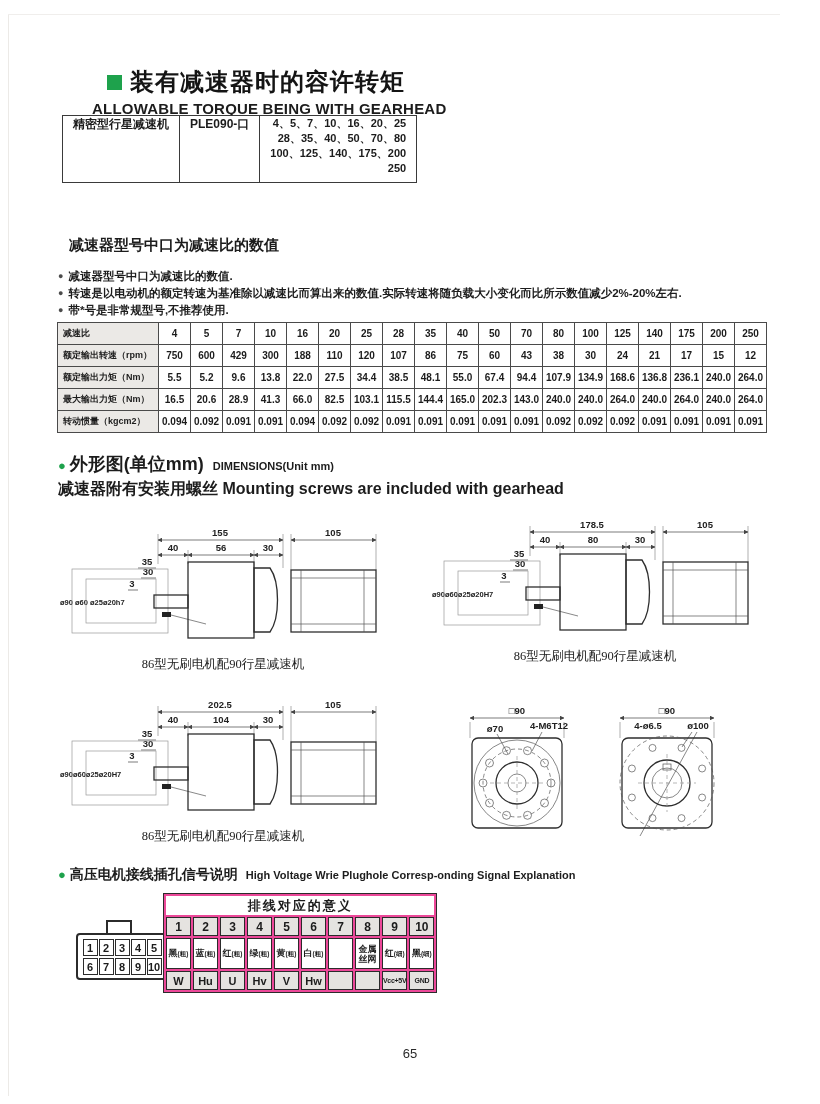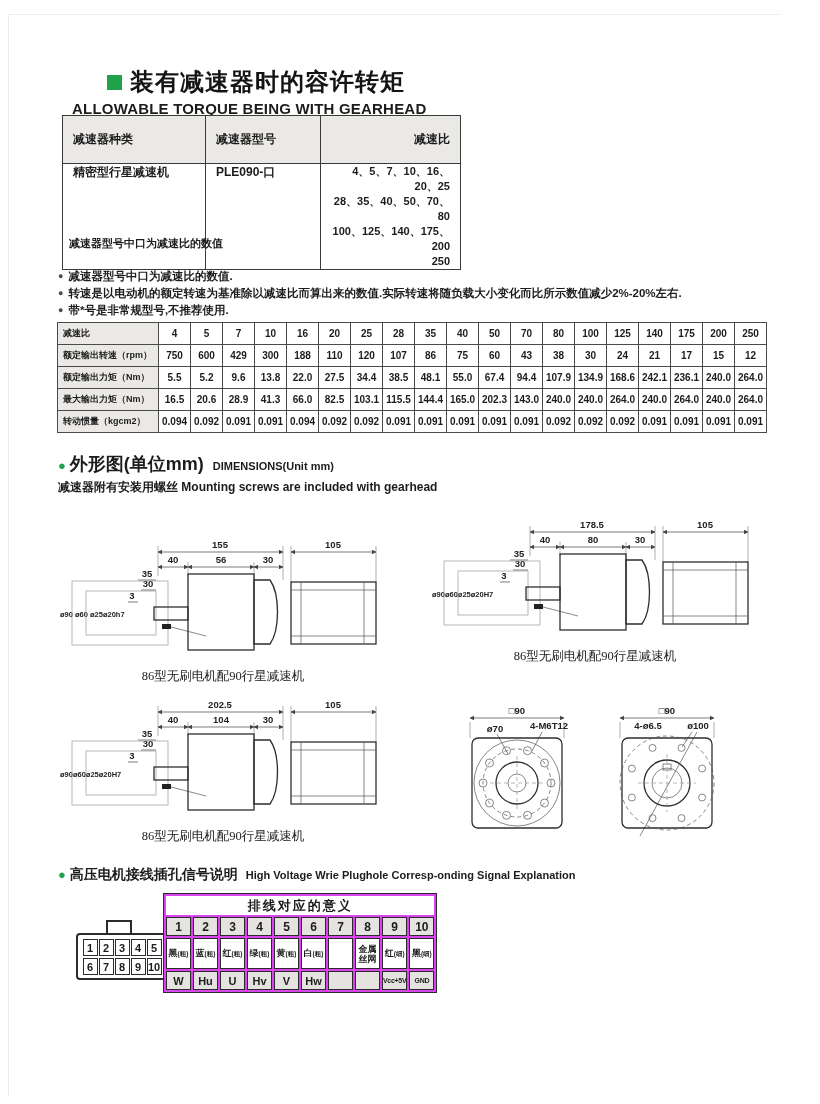--- a/index.html
+++ b/index.html
@@ -9,50 +9,50 @@
     font-family:"Liberation Sans","DejaVu Sans",sans-serif; color:#1c1c1c; overflow:hidden;
   }
   .edge-l { position:absolute; left:8px; top:14px; bottom:8px; width:1px; background:#eceae7; }
   .edge-t { position:absolute; left:8px; top:14px; right:40px; height:1px; background:#f0eeec; }
 
   
   .hdr { position:absolute; left:62px; top:66px; }
   .hdr-row { display:flex; align-items:center; gap:8px;padding-left:45px; }
   .green-sq { width:15px; height:15px; background:#1ea24c; }
   .title-cn { font-size:24px; font-weight:bold; letter-spacing:1px; color:#141414; }
-  .title-en { font-size:15px; font-weight:bold; margin-left:10px; margin-top:2px; letter-spacing:.2px; }
+  .title-en { font-size:15px; font-weight:bold; margin-left:30px; margin-top:2px; letter-spacing:.2px; }
 
   
   .t1 { position:absolute; left:62px; top:115px; border-collapse:collapse; }
   .t1 th, .t1 td { border:1px solid #3a3a3a; }
   .t1 { border:1.5px solid #3a3a3a; }
   .t1 th { background:#ebe9e6; height:48px; font-size:12px; text-align:left; padding:0 10px; font-weight:bold; }
   .t1 th.r { text-align:right; }
   .t1 td { height:67px; vertical-align:top; padding:0 10px; font-size:12px; font-weight:bold; background:#fff; }
   .t1 .c-type { width:143px; } .t1 .c-model { width:115px; } .t1 .c-ratio { width:140px; }
   .ratio-lines { text-align:right; font-size:11px; line-height:15px; font-weight:bold; }
-  .t1-foot { position:absolute; left:69px; top:236px; font-size:11px; font-weight:600; }
+  .t1-foot { position:absolute; left:69px; top:236px; font-size:15px; font-weight:600; }
 
   
   .notes { position:absolute; left:58px; top:268px; width:710px; }
   .note { font-size:11.5px; font-weight:600; line-height:17px; display:flex; gap:5px; }
   .note .bul { color:#4c4c4c; font-size:9px; line-height:17px; }
 
   
   .spec { position:absolute; left:57px; top:322px; border-collapse:collapse; border:1.5px solid #3a3a3a; }
   .spec td { border:1px solid #4a4a4a; height:22px; text-align:center; font-size:10px; font-weight:700; background:#fff; width:32px; }
   .spec td.lbl { width:101px; background:#ebe9e6; text-align:left; padding-left:5px; font-size:9px; font-weight:700; }
 
   
   .sec { position:absolute; }
   .sec .l1 { display:flex; align-items:baseline; gap:4px; }
   .gdot { color:#1ea24c; font-size:13px; }
   .sec-cn-big { font-size:18px; font-weight:bold; }
   .sec-en { font-size:11px; font-weight:bold; margin-left:5px; }
-  .sec .l2 { margin-top:3px; font-size:12px; font-weight:bold; }
+  .sec .l2 { margin-top:3px; font-size:16px; font-weight:bold; }
   .sec .l2 .en { font-weight:bold; }
 
   
   .dwg { position:absolute; }
   .dwg svg { display:block; }
   .cap { text-align:center; font-size:12.5px; margin-top:8px; font-family:"Liberation Serif","DejaVu Serif",serif; color:#222; }
   .dim { stroke:#444; stroke-width:.7; }
   .ext { stroke:#7a7a7a; stroke-width:.6; }
   .bodyln { stroke:#2e2e2e; stroke-width:1.3; fill:none; }
   .thin { stroke:#999; stroke-width:.7; fill:none; }
@@ -65,21 +65,21 @@
   .plughdr { position:absolute; left:58px; top:866px; display:flex; align-items:baseline; gap:4px; }
   .plughdr .cn { font-size:14px; font-weight:bold; }
   .plughdr .en { font-size:11px; font-weight:bold; margin-left:4px; }
 
   .conn { position:absolute; left:76px; top:920px; width:92px; }
   .conn-tab { width:26px; height:15px; border:2.5px solid #2b2b2b; background:#fff; margin-left:30px; position:relative; z-index:2; }
   .conn-body { width:92px; border:2.5px solid #2b2b2b; border-radius:4px; background:#fff; padding:4px 2px 3px; margin-top:-2px; display:flex; flex-direction:column; gap:2px; align-items:center; }
   .conn-row { display:flex; gap:1px; }
   .conn-row div { width:15px; height:17px; border:1.8px solid #2b2b2b; font-size:11px; font-weight:bold; display:flex; align-items:center; justify-content:center; }
 
-  .plugtbl { position:absolute; left:163px; top:893px; border-collapse:separate; border-spacing:2px; border:1.5px solid #2b2b2b; background:#d946ef; }
+  .plugtbl { position:absolute; left:163px; top:893px; border-collapse:separate; border-spacing:2px; border:1.5px solid #2b2b2b; background:#ec4899; }
   .plugtbl td { border:1px solid #2b2b2b; width:25px; text-align:center; vertical-align:middle; background:#fff; overflow:hidden; }
   .plugtbl td.ptitle { border:none; font-size:13px; font-weight:bold; letter-spacing:2px; height:19px; }
   .plugtbl tr.nums td { background:#e5e3e0; font-size:12px; font-weight:bold; height:19px; }
   .plugtbl tr.cols td { font-size:9px; font-weight:bold; height:31px; line-height:10px; white-space:normal; }
   .plugtbl tr.cols td small { font-size:6.5px; }
   .plugtbl tr.sig td { background:#e5e3e0; font-size:11px; font-weight:bold; height:19px; }
   .plugtbl tr.sig td:nth-child(n+9) { font-size:7px; letter-spacing:-.3px; }
 
   .pageno { position:absolute; left:0; right:0; top:1046px; text-align:center; font-size:13px; color:#2a2a2a; }
 </style>
@@ -101,25 +101,20 @@
   <div class="hdr">
     <div class="hdr-row">
       <div class="green-sq"></div>
       <div class="title-cn">装有减速器时的容许转矩</div>
     </div>
     <div class="title-en">ALLOWABLE TORQUE BEING WITH GEARHEAD</div>
   </div>
 
   <table class="t1">
     <tbody>
-        <tr>
-      <th class="c-type">减速器种类</th>
-      <th class="c-model">减速器型号</th>
-      <th class="c-ratio r">减速比</th>
-    </tr>
     <tr>
       <td>精密型行星减速机</td>
       <td>PLE090-口</td>
       <td>
         <div class="ratio-lines">
           <div>4、5、7、10、16、20、25</div>
           <div>28、35、40、50、70、80</div>
           <div>100、125、140、175、200</div>
           <div>250</div>
         </div>
@@ -200,21 +195,21 @@
           <td>27.5</td>
           <td>34.4</td>
           <td>38.5</td>
           <td>48.1</td>
           <td>55.0</td>
           <td>67.4</td>
           <td>94.4</td>
           <td>107.9</td>
           <td>134.9</td>
           <td>168.6</td>
-          <td>242.1</td>
+          <td>136.8</td>
           <td>236.1</td>
           <td>240.0</td>
           <td>264.0</td>
         </tr>
     <tr>
       <td class="lbl">最大输出力矩（Nm）</td>
     <td>16.5</td>
           <td>20.6</td>
           <td>28.9</td>
           <td>41.3</td>
@@ -264,21 +259,21 @@
       <span class="gdot">●</span>
       <span class="sec-cn-big">外形图(单位mm)</span>
       <span class="sec-en">DIMENSIONS(Unit mm)</span>
     </div>
     <div class="l2">
       <span>减速器附有安装用螺丝</span>
       <span class="en">Mounting screws are included with gearhead</span>
     </div>
   </div>
 
-  <div class="dwg" style="left:58px; top:536px; width:330px;">
+  <div class="dwg" style="left:58px; top:524px; width:330px;">
   <svg viewBox="0 0 330 124" width="330" height="124">
 
     <line class="ext" x1="100" y1="10" x2="100" y2="40"></line>
     <line class="ext" x1="225" y1="10" x2="225" y2="44"></line>
     <line class="ext" x1="233" y1="10" x2="233" y2="46"></line>
     <line class="ext" x1="318" y1="10" x2="318" y2="46"></line>
     <line class="dim" x1="100" y1="16" x2="225" y2="16" marker-start="url(#ar)" marker-end="url(#ar)"></line>
     <text class="dtxt" x="162" y="12">155</text>
     <line class="dim" x1="233" y1="16" x2="318" y2="16" marker-start="url(#ar)" marker-end="url(#ar)"></line>
     <text class="dtxt" x="275" y="12">105</text>
@@ -525,13 +520,14 @@
           <td>V</td>
           <td>Hw</td>
           <td></td>
           <td></td>
           <td>Vcc+5V</td>
           <td>GND</td>
         </tr>
   </tbody>
     </table>
 
+  <div class="pageno">65</div>
 </div>
 
 </body></html>

